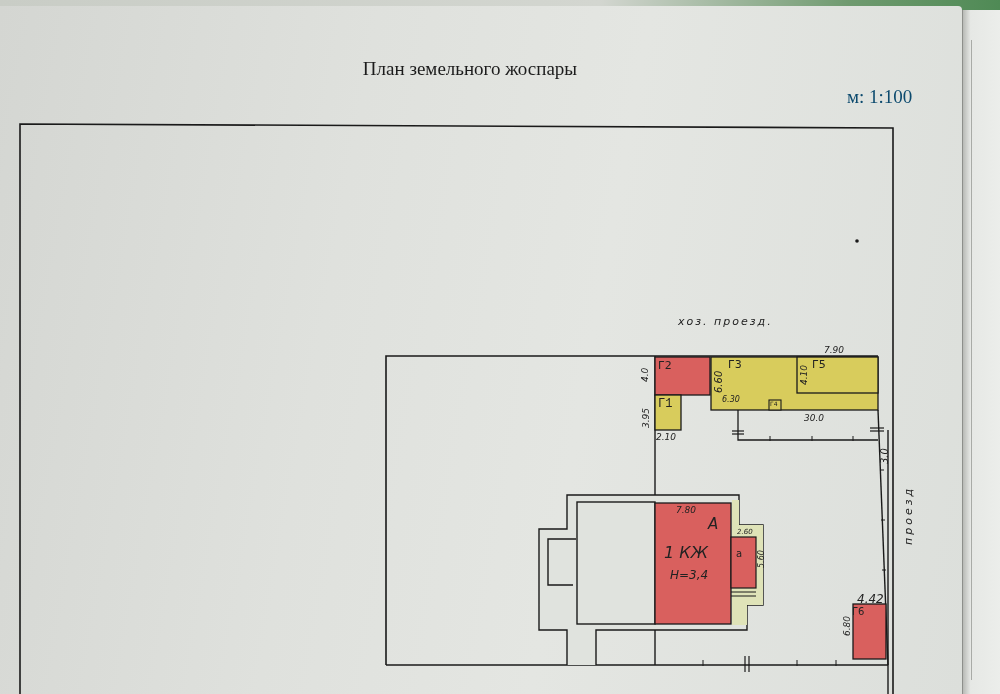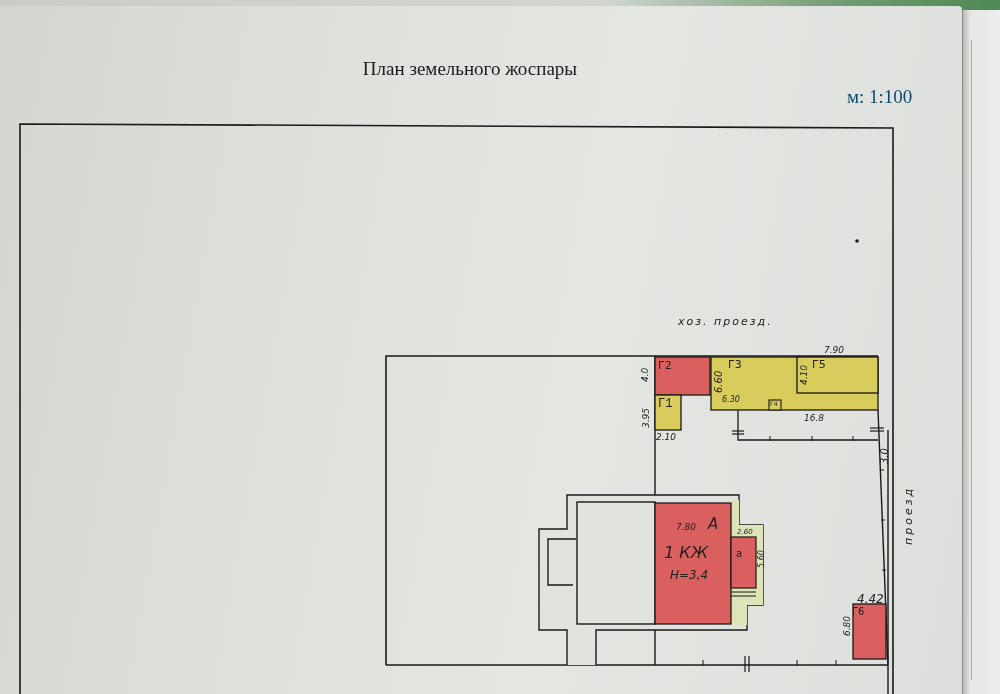--- a/index.html
+++ b/index.html
@@ -103,29 +103,29 @@
 <div class="lbl" style="left:658px;top:359px;font-size:11px;font-style:normal;">Г2</div>
 <div class="lbl" style="left:640px;top:362px;font-size:9px;transform:rotate(-90deg);transform-origin:left top;top:382px;">4.0</div>
 <div class="lbl" style="left:686px;top:395px;font-size:8px;margin-left:36px;">6.30</div>
 
 <div class="lbl" style="left:658px;top:397px;font-size:12px;font-style:normal;font-family:Liberation Mono, monospace;">Г1</div>
 <div class="lbl" style="left:641px;top:428px;font-size:9px;transform:rotate(-90deg);transform-origin:left top;">3.95</div>
 <div class="lbl" style="left:656px;top:432px;font-size:9px;">2.10</div>
 
 <div class="lbl" style="left:728px;top:358px;font-size:11px;font-style:normal;text-align:right;">Г3</div>
 <div class="lbl" style="left:713px;top:393px;font-size:10px;transform:rotate(-90deg);transform-origin:left top;">6.60</div>
-<div class="lbl" style="left:804px;top:413px;font-size:9px;">16.8</div>
+<div class="lbl" style="left:804px;top:413px;font-size:9px;">30.0</div>
 
 <div class="lbl" style="left:812px;top:358px;font-size:11px;font-style:normal;">Г5</div>
 <div class="lbl" style="left:799px;top:385px;font-size:9px;transform:rotate(-90deg);transform-origin:left top;">4.10</div>
 <div class="lbl" style="left:824px;top:345px;font-size:9px;">7.90</div>
 
 <div class="lbl" style="left:770px;top:400px;font-size:6px;font-style:normal;">Г4</div>
 
-<div class="lbl" style="left:676px;top:522px;font-size:9px;">7.80</div>
+<div class="lbl" style="left:676px;top:505px;font-size:9px;">7.80</div>
 <div class="lbl" style="left:708px;top:515px;font-size:15px;">А</div>
 <div class="lbl" style="left:664px;top:543px;font-size:16px;">1 КЖ</div>
 <div class="lbl" style="left:670px;top:568px;font-size:12px;">Н=3,4</div>
 
 <div class="lbl" style="left:736px;top:548px;font-size:10px;font-style:normal;">а</div>
 <div class="lbl" style="left:737px;top:528px;font-size:7px;">2.60</div>
 <div class="lbl" style="left:757px;top:568px;font-size:8px;transform:rotate(-90deg);transform-origin:left top;">5.60</div>
 
 <div class="lbl" style="left:852px;top:606px;font-size:10px;font-style:normal;">Г6</div>
 <div class="lbl" style="left:857px;top:592px;font-size:12px;">4.42</div>

